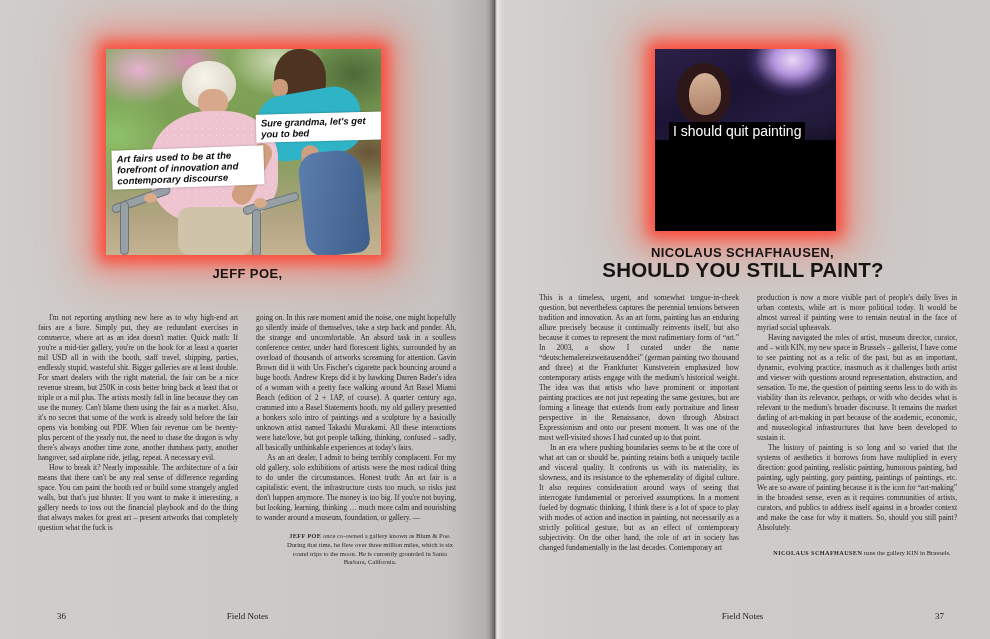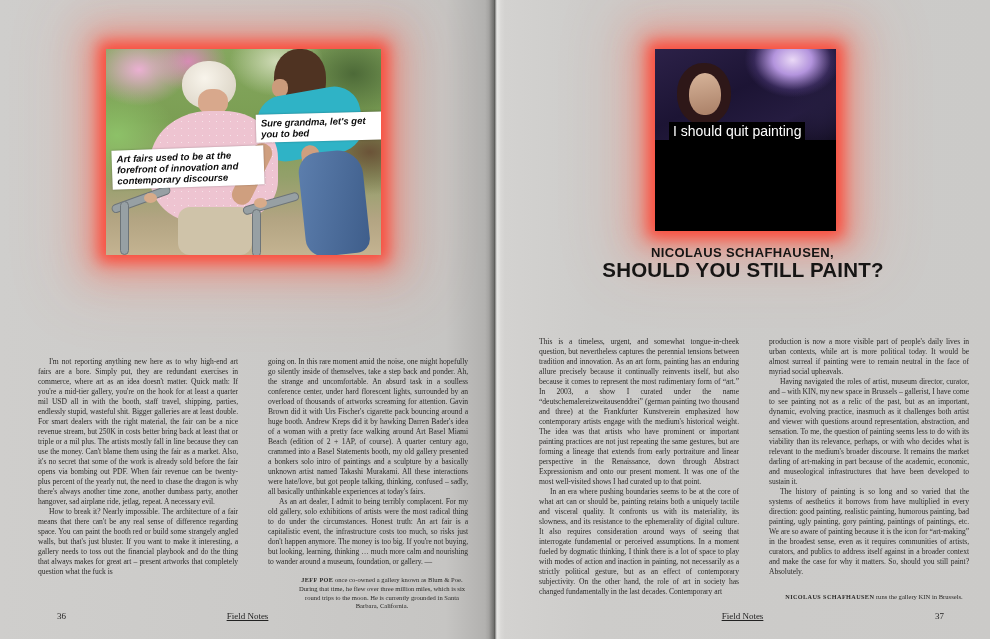--- a/index.html
+++ b/index.html
@@ -82,34 +82,34 @@
 
   
   .kicker{position:absolute;left:0;width:495px;text-align:center;z-index:3;color:#161514;
           font-family:"Liberation Sans", sans-serif;font-weight:bold;font-size:13px;letter-spacing:0.4px;}
   .title{position:absolute;left:0;width:496px;text-align:center;z-index:3;color:#161514;
          font-family:"Liberation Sans", sans-serif;font-weight:bold;letter-spacing:0.2px;}
   .kicker-left{top:266px;} .title-left{top:279px;font-size:21.5px;}
   .kicker-right{top:245px;} .title-right{top:258px;font-size:20.5px;}
 
   
-  .cols{position:absolute;display:flex;gap:30px;z-index:2;color:#2b2a28;
-        font-size:7.6px;line-height:10px;text-align:justify;letter-spacing:-0.05px;margin-top:44px;}
+  .cols{position:absolute;display:flex;gap:18px;z-index:2;color:#2b2a28;
+        font-size:7.6px;line-height:10px;text-align:justify;letter-spacing:-0.05px;}
   .cols-left{left:38px;top:313px;height:281px;}
   .cols-right{left:44px;top:293px;height:296px;}
   .col{width:200px;overflow:hidden;}
   .col p{margin:0;text-indent:11px;}
   .col p.noindent{text-indent:0;}
   .bio{margin-top:9px;margin-left:28px;text-align:center;font-size:6.6px;line-height:8.8px;letter-spacing:0;}
   .bio-right{margin-top:16px;margin-left:10px;}
   .bio b{font-size:6.2px;letter-spacing:0.4px;}
 
   
   .folio-num{position:absolute;top:611px;font-size:9px;color:#222;z-index:3;}
-  .folio-label{position:absolute;top:611px;left:0;width:495px;text-align:center;font-size:9px;color:#222;z-index:3;text-decoration:underline;}
+  .folio-label{position:absolute;top:611px;left:0;width:495px;text-align:center;font-size:9px;color:#222;z-index:3;}
   .num-36{left:57px;} .num-37{right:46px;}
 </style>
 </head>
 <body>
 
 <div class="stage">
 
   <div class="page page-left">
 
     <div class="artwork artwork-left">
@@ -127,20 +127,21 @@
       <div class="blob walker-bar wb1"></div>
       <div class="blob walker-bar wb1v"></div>
       <div class="blob walker-bar wb2"></div>
       <div class="blob walker-bar wb2v"></div>
       <div class="blob hand h1"></div>
       <div class="blob hand h2"></div>
       <div class="mcap mcap-art">Art fairs used to be at the forefront of innovation and contemporary discourse</div>
       <div class="mcap mcap-sure">Sure grandma, let's get you to bed</div>
     </div>
 
+    <div class="kicker kicker-left">JEFF POE,</div>
 
     <div class="cols cols-left">
       <div class="col">
         <p>I'm not reporting anything new here as to why high-end art fairs are a bore. Simply put, they are redundant exercises in commerce, where art as an idea doesn't matter. Quick math: If you're a mid-tier gallery, you're on the hook for at least a quarter mil USD all in with the booth, staff travel, shipping, parties, endlessly stupid, wasteful shit. Bigger galleries are at least double. For smart dealers with the right material, the fair can be a nice revenue stream, but 250K in costs better bring back at least that or triple or a mil plus. The artists mostly fall in line because they can use the money. Can't blame them using the fair as a market. Also, it's no secret that some of the work is already sold before the fair opens via bombing out PDF. When fair revenue can be twenty-plus percent of the yearly nut, the need to chase the dragon is why there's always another time zone, another dumbass party, another hangover, sad airplane ride, jetlag, repeat. A necessary evil.</p>
         <p>How to break it? Nearly impossible. The architecture of a fair means that there can't be any real sense of difference regarding space. You can paint the booth red or build some strangely angled walls, but that's just bluster. If you want to make it interesting, a gallery needs to toss out the financial playbook and do the thing that always makes for great art – present artworks that completely question what the fuck is</p>
       </div>
       <div class="col">
         <p class="noindent">going on. In this rare moment amid the noise, one might hopefully go silently inside of themselves, take a step back and ponder. Ah, the strange and uncomfortable. An absurd task in a soulless conference center, under hard florescent lights, surrounded by an overload of thousands of artworks screaming for attention. Gavin Brown did it with Urs Fischer's cigarette pack bouncing around a huge booth. Andrew Kreps did it by hawking Darren Bader's idea of a woman with a pretty face walking around Art Basel Miami Beach (edition of 2 + 1AP, of course). A quarter century ago, crammed into a Basel Statements booth, my old gallery presented a bonkers solo intro of paintings and a sculpture by a basically unknown artist named Takashi Murakami. All these interactions were hate/love, but got people talking, thinking, confused – sadly, all basically unthinkable experiences at today's fairs.</p>
         <p>As an art dealer, I admit to being terribly complacent. For my old gallery, solo exhibitions of artists were the most radical thing to do under the circumstances. Honest truth: An art fair is a capitalistic event, the infrastructure costs too much, so risks just don't happen anymore. The money is too big. If you're not buying, but looking, learning, thinking … much more calm and nourishing to wander around a museum, foundation, or gallery. —</p>
         <div class="bio">

